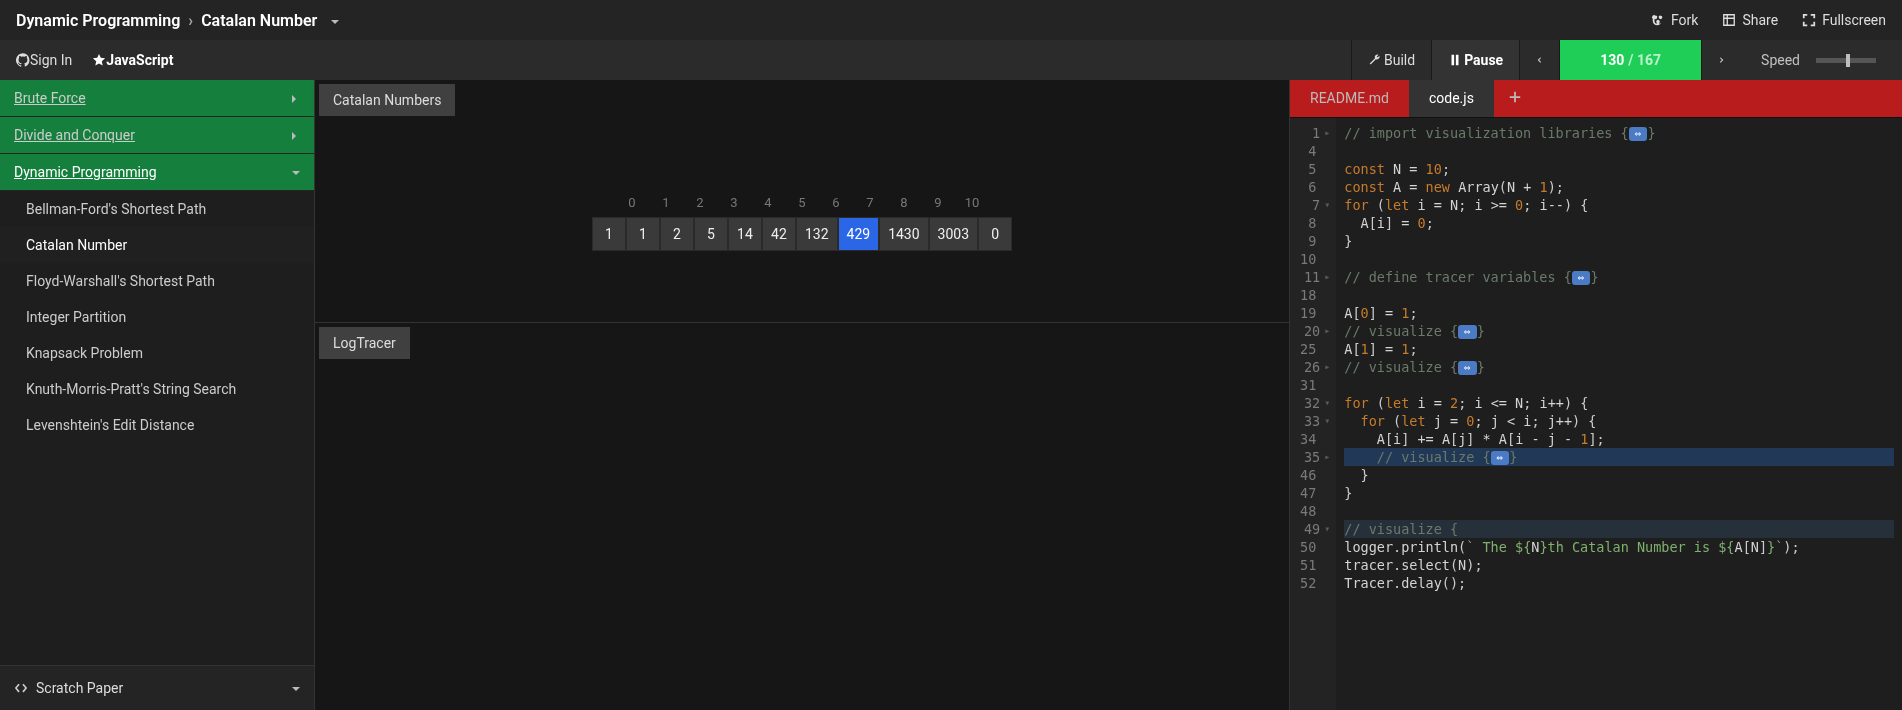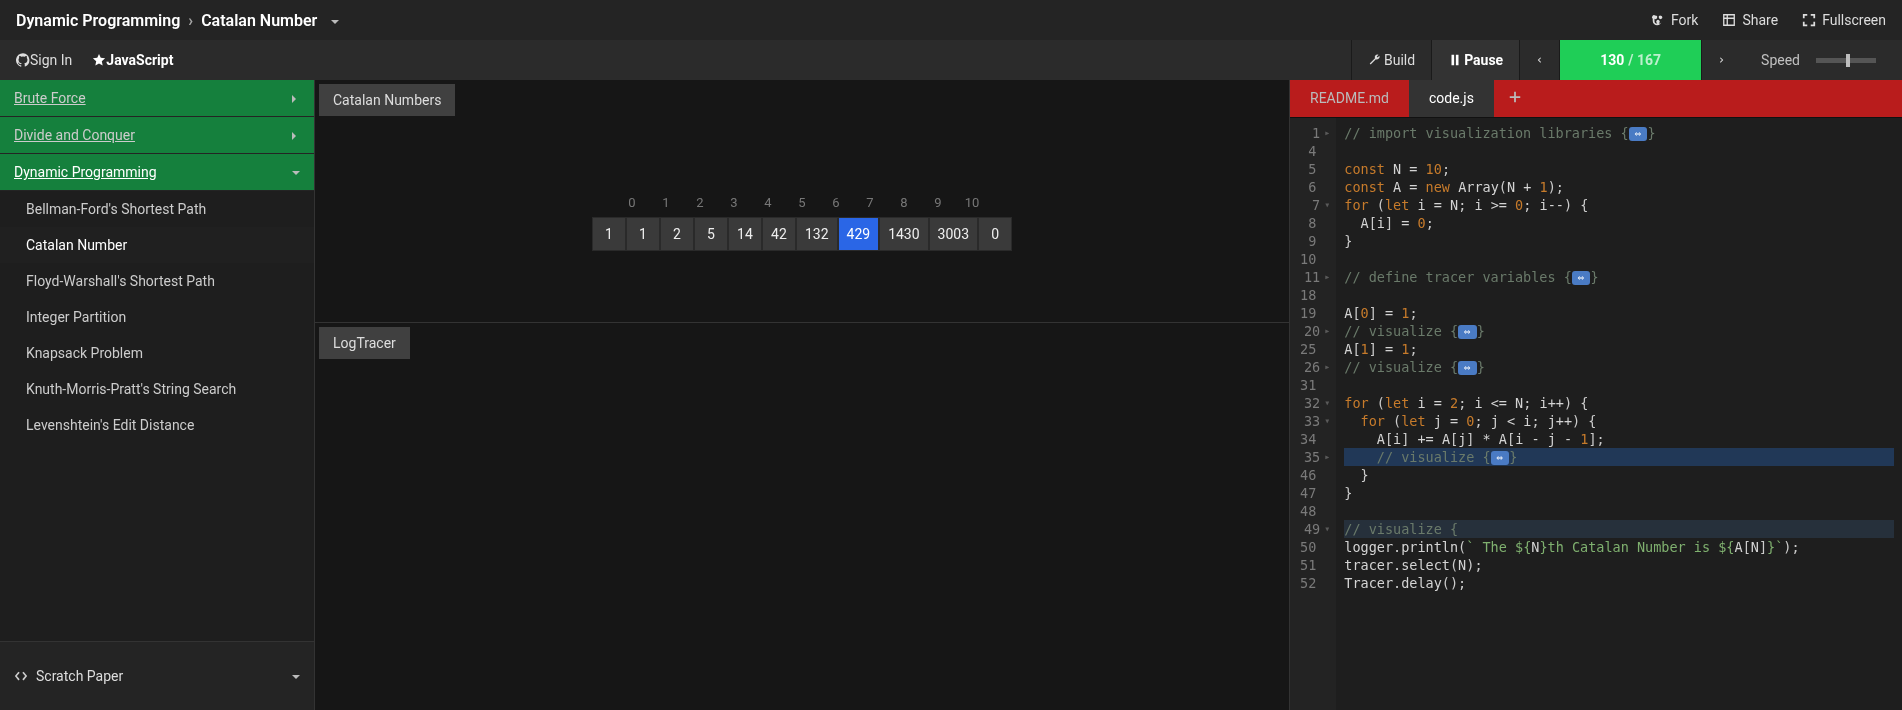--- a/index.html
+++ b/index.html
@@ -89,21 +89,21 @@
 }
 .cat-row.expanded { color: #fff; }
 .algo-row {
   padding: 10px 14px 10px 26px;
   cursor: pointer;
   color: #ccc;
   background: #1e1e1e;
 }
 .algo-row.active { background: #202020; color: #fff; }
 .scratch-row {
-  padding: 26px 14px;
+  padding: 14px 14px;
   display:flex; justify-content:space-between; align-items:center;
   background: #242424; cursor:pointer; color:#ddd;
   border-top: 1px solid #333;
 }
 
 
 .viz { flex: 1; background: #161616; display: flex; flex-direction: column; border-right: 1px solid #333; }
 .panel-title {
   padding: 8px 14px;
   background: #404040;

